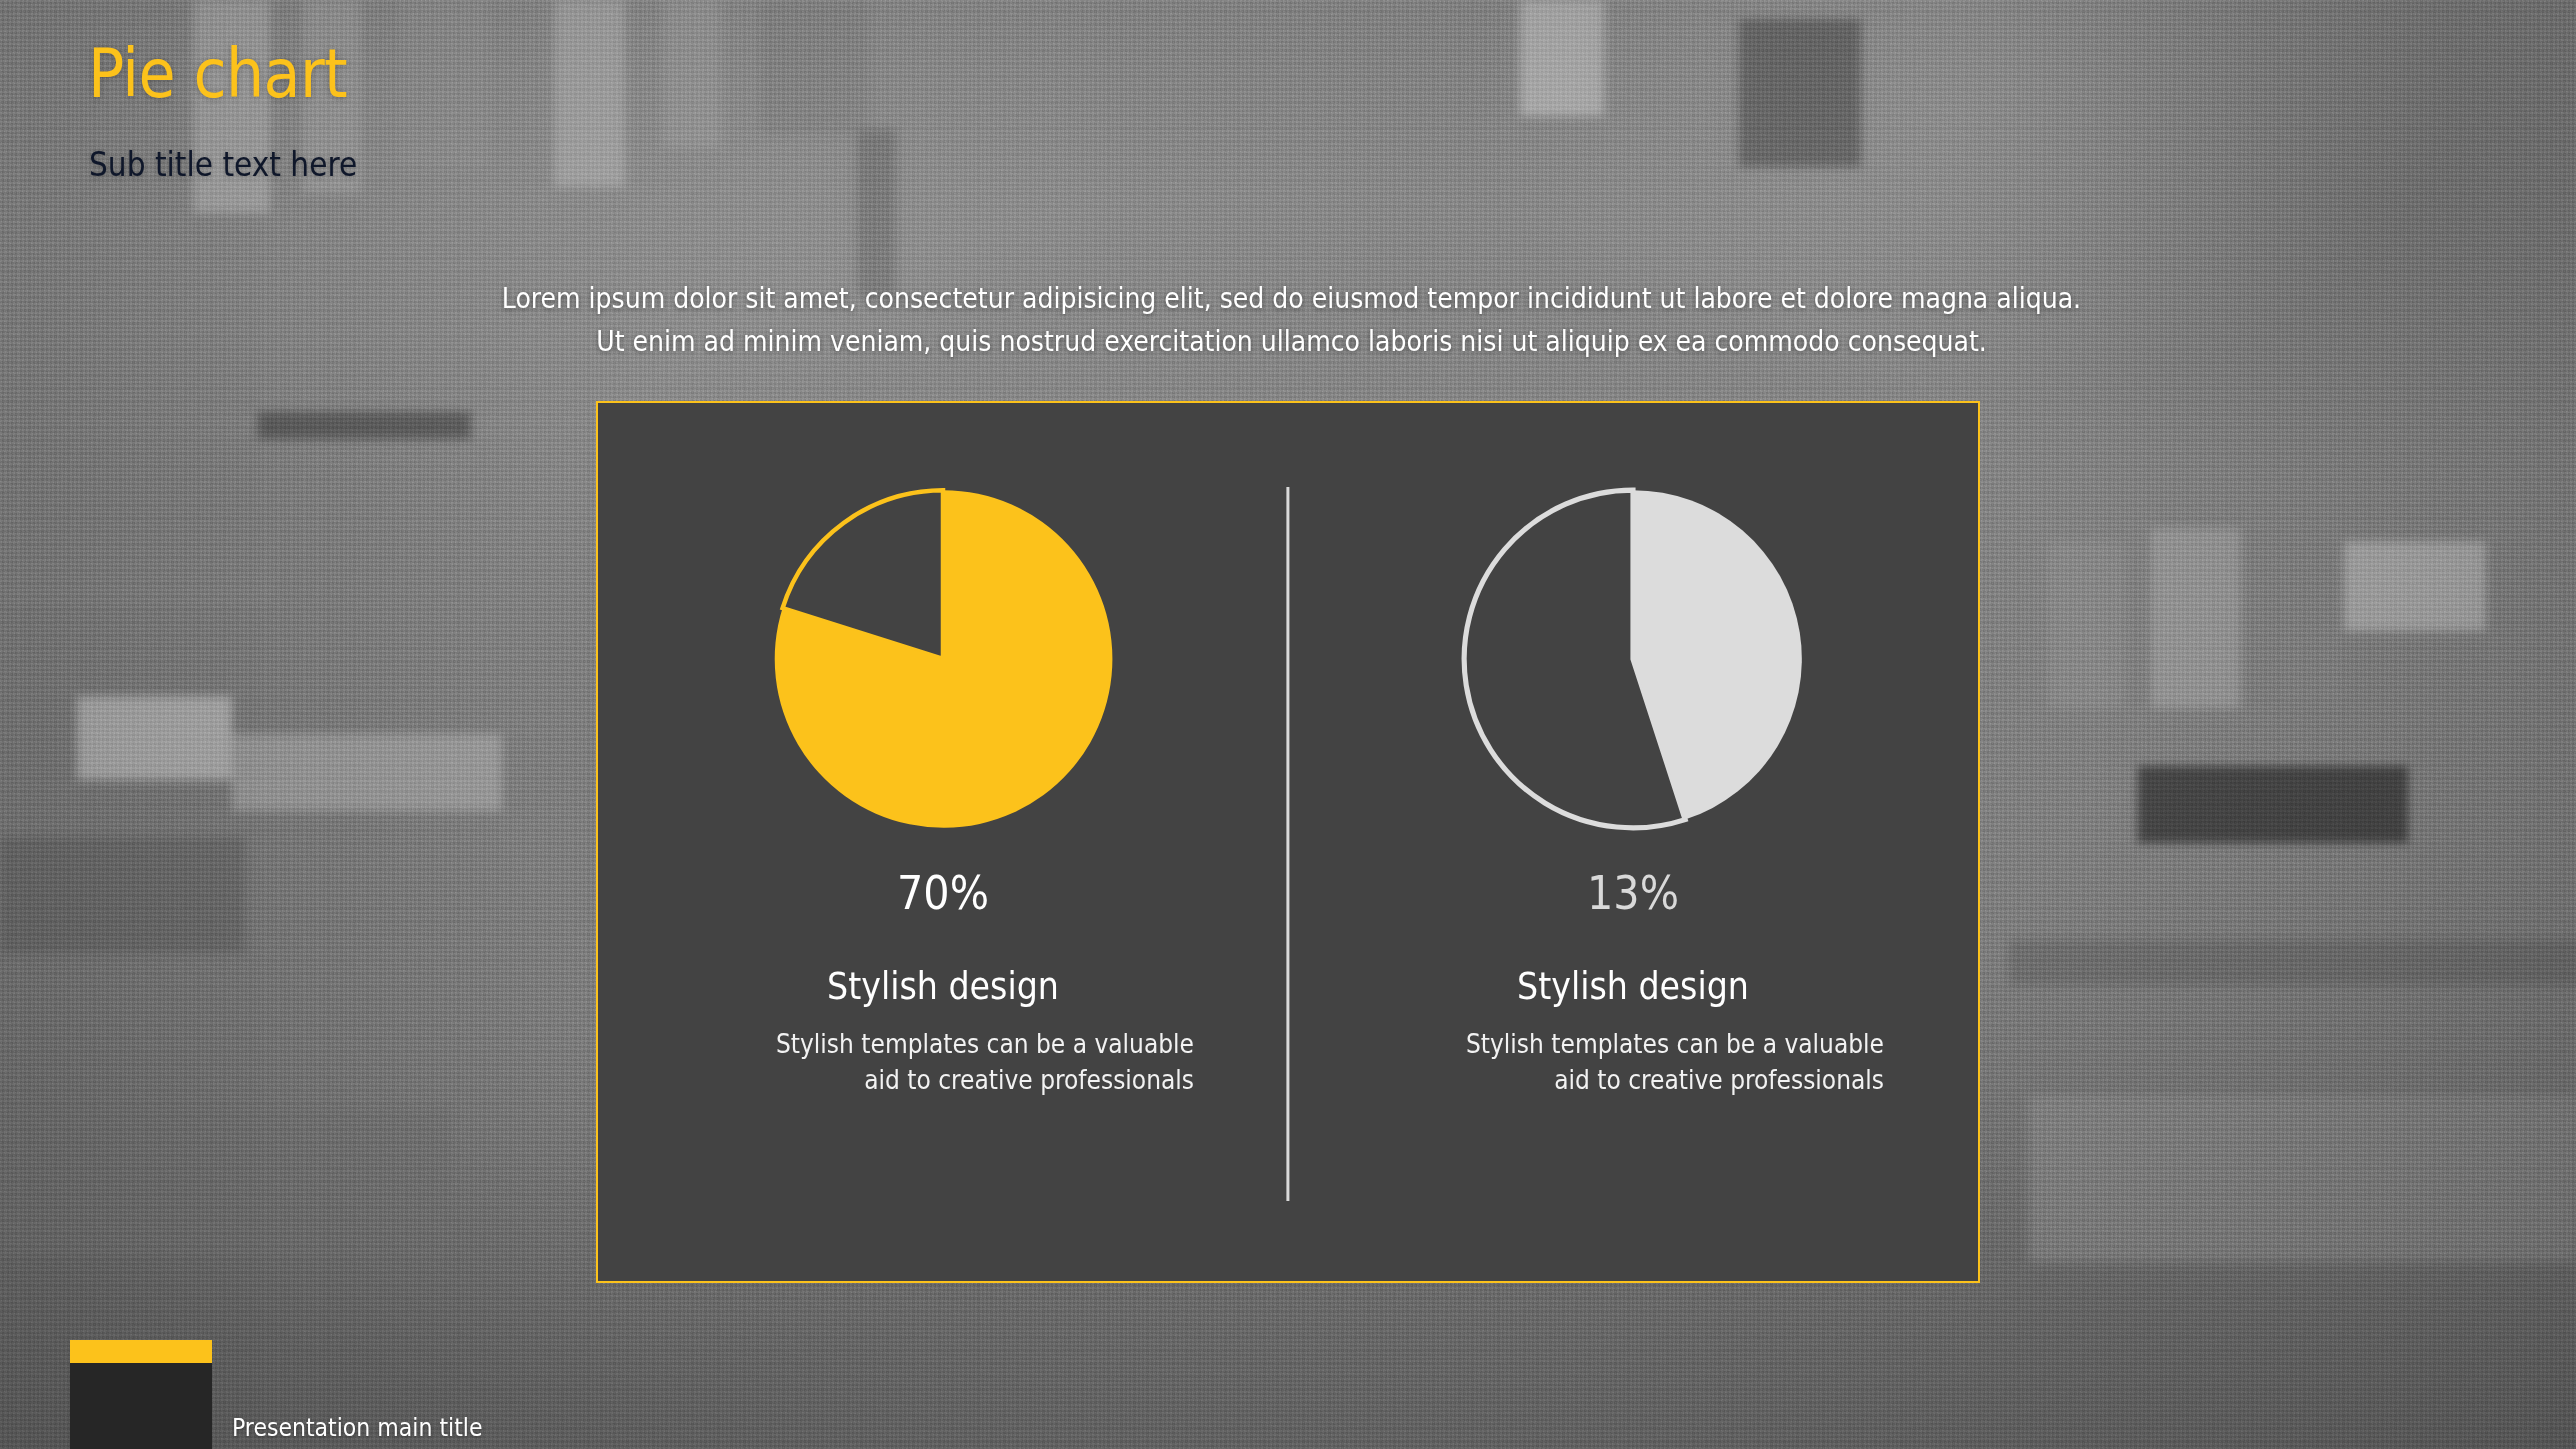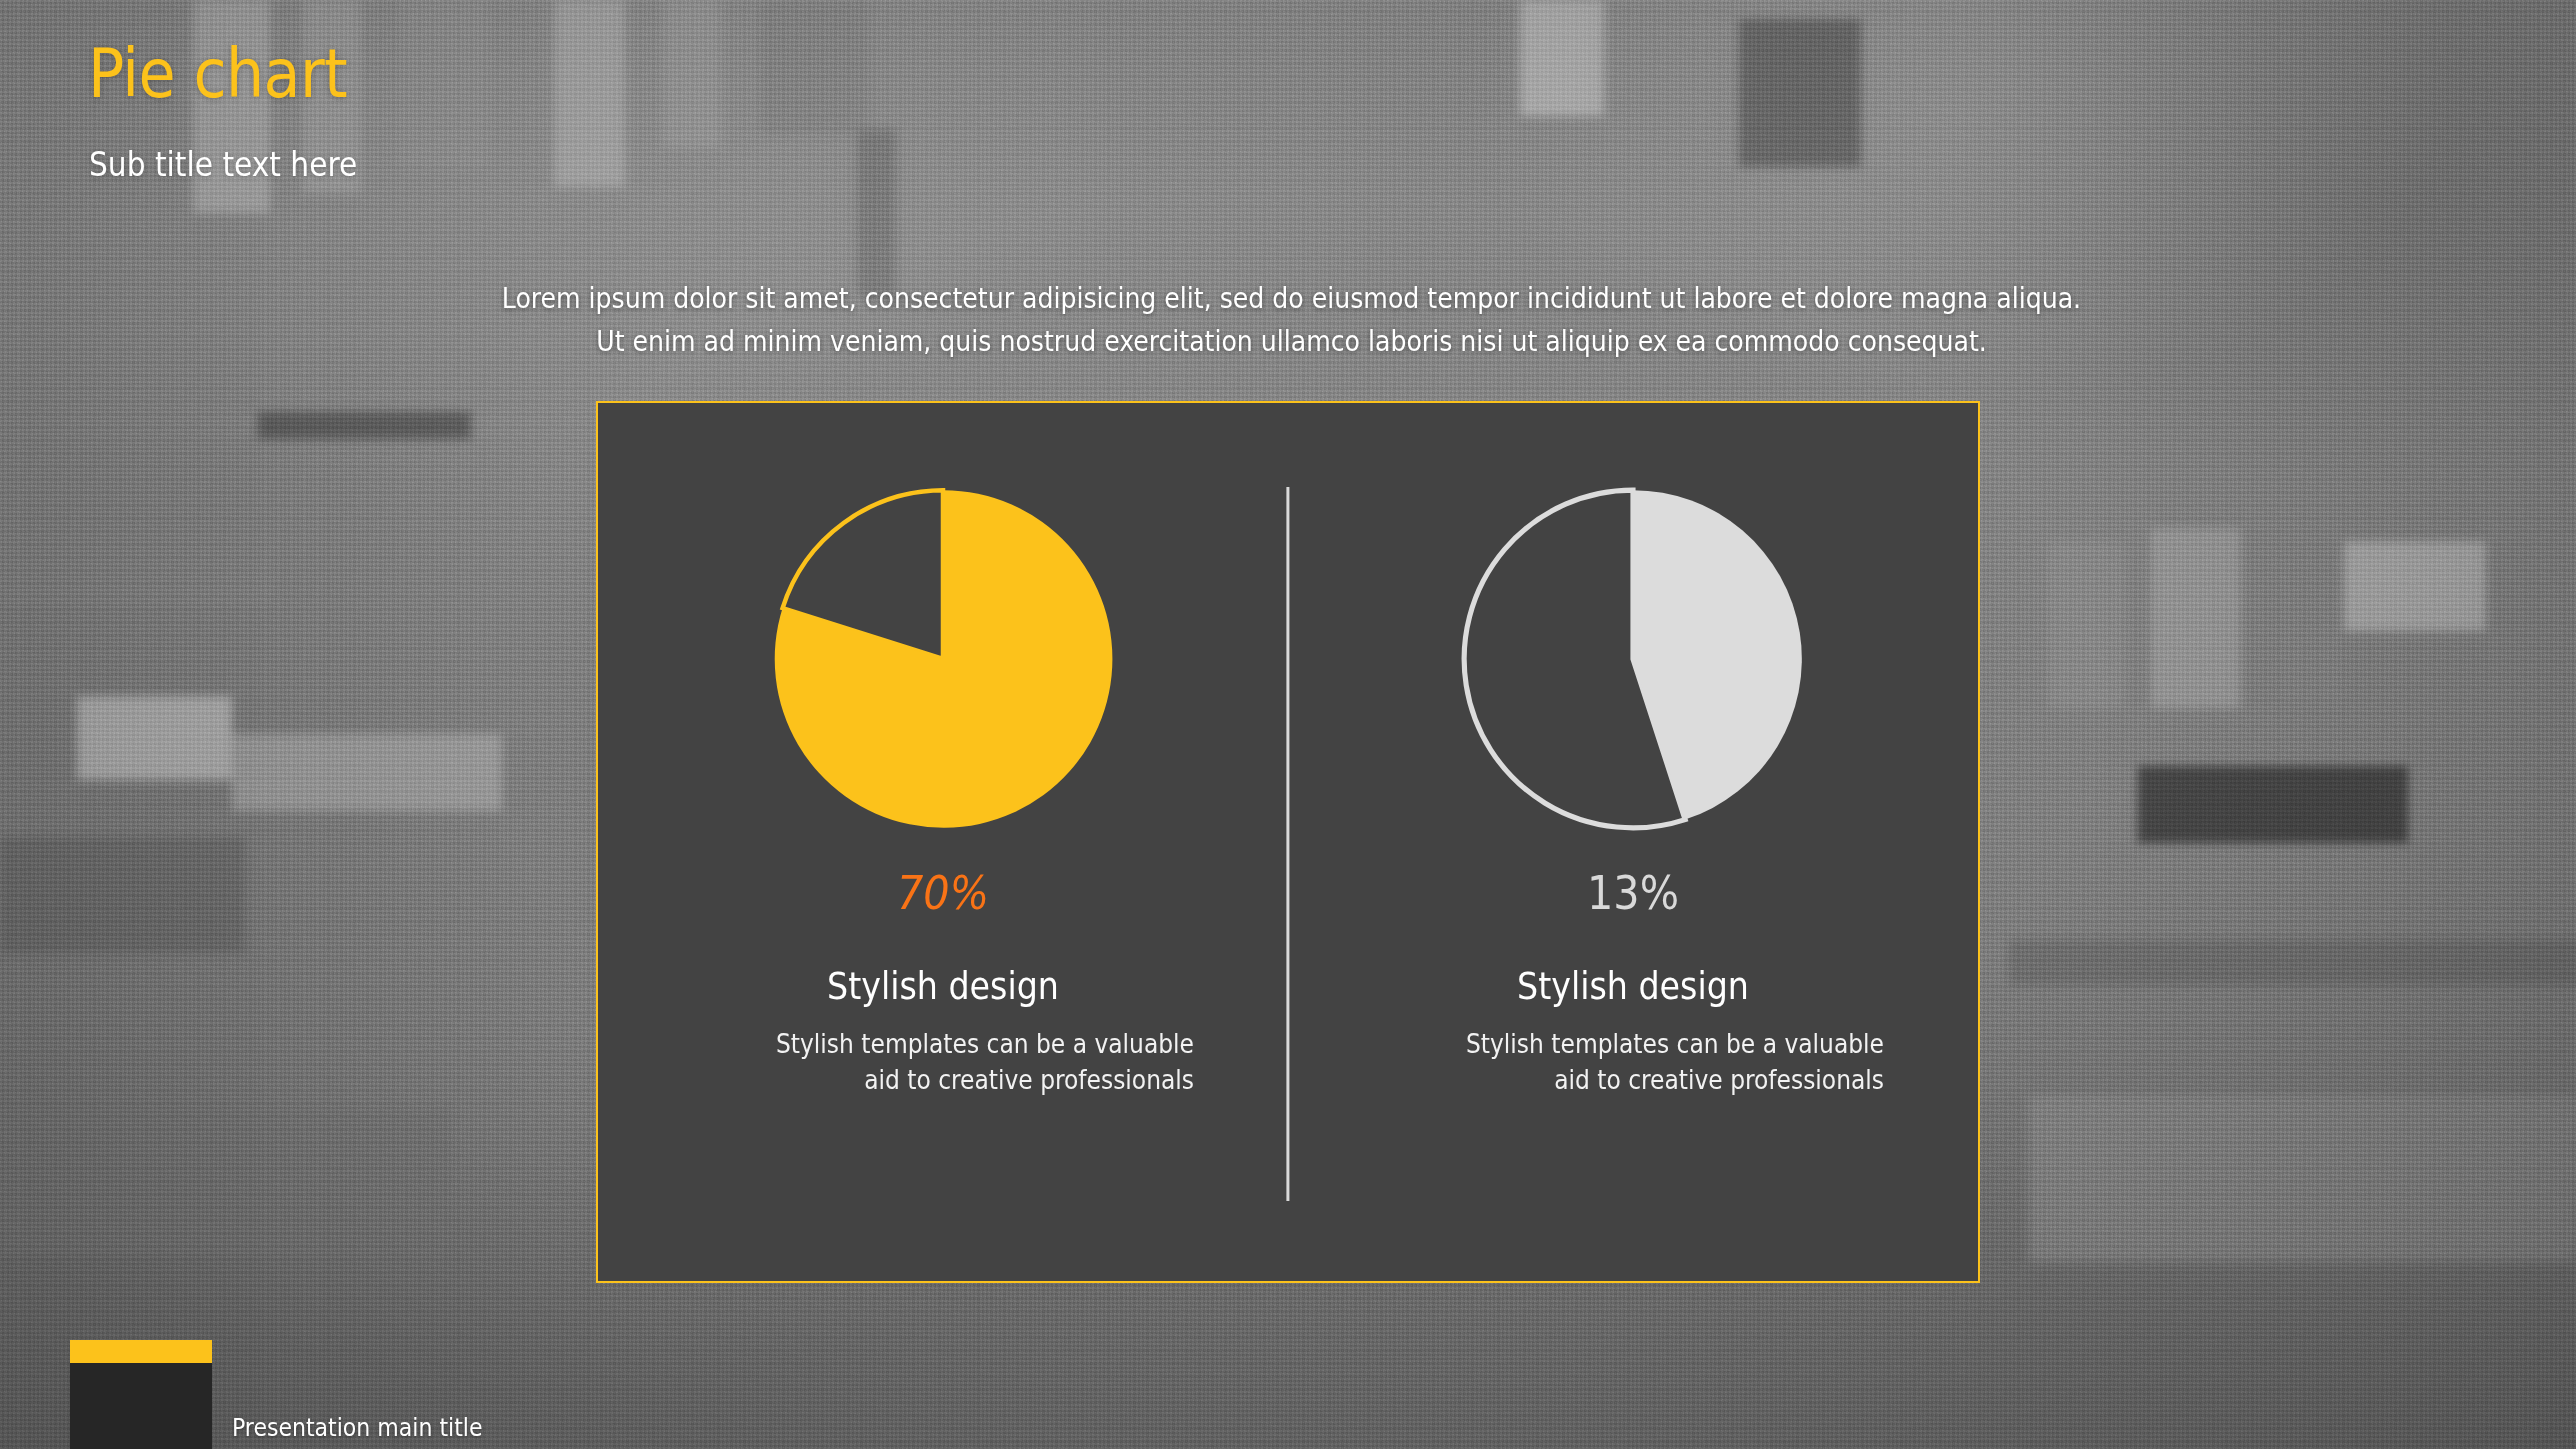--- a/index.html
+++ b/index.html
@@ -57,21 +57,21 @@
     font-size:67px; line-height:1.05; font-weight:400;
     color:#fcc21b; letter-spacing:-0.6px;
     text-shadow:0 1.3px 6.4px rgba(0,0,0,.25);
     white-space:nowrap;
     text-align:right;
   }
   .subtitle {
     position:absolute; left:89px; top:147px;
     font-family:"DejaVu Sans Condensed","Liberation Sans Narrow","Liberation Sans",sans-serif;
     font-size:33px; line-height:1.1; font-weight:400;
-    color:#ffffff; letter-spacing:0px;
+    color:#0f172a; letter-spacing:0px;
     text-shadow:0 1.3px 5.2px rgba(0,0,0,.25);
     white-space:nowrap;
   }
 
   
   .lead {
     position:absolute; left:496px; top:278px; width:1591px;
     text-align:center;
     font-family:"DejaVu Sans Condensed","Liberation Sans Narrow","Liberation Sans",sans-serif;
     font-size:28px; line-height:1.52; font-weight:400;
@@ -103,21 +103,21 @@
   
   .pie-wrap { margin-top:82px; width:348px; height:348px; position:relative; }
   .pie-svg { display:block; width:348px; height:348px; }
 
   
   .pct {
     font-family:"DejaVu Sans Condensed","Liberation Sans Narrow","Liberation Sans",sans-serif;
     font-size:46px; font-weight:400; line-height:1;
     margin-top:37px;
   }
-  .pct.yellow { color:#f97316;font-style:italic; }
+  .pct.yellow { color:#ffffff; }
   .pct.grey   { color:#d9d9d9; }
   .col-head {
     font-family:"DejaVu Sans Condensed","Liberation Sans Narrow","Liberation Sans",sans-serif;
     font-size:37px; font-weight:400; line-height:1;
     color:#ffffff;
     margin-top:52px;
   }
   .col-desc {
     font-family:"DejaVu Sans Condensed","Liberation Sans Narrow","Liberation Sans",sans-serif;
     font-size:26px; font-weight:400; line-height:1.38;

